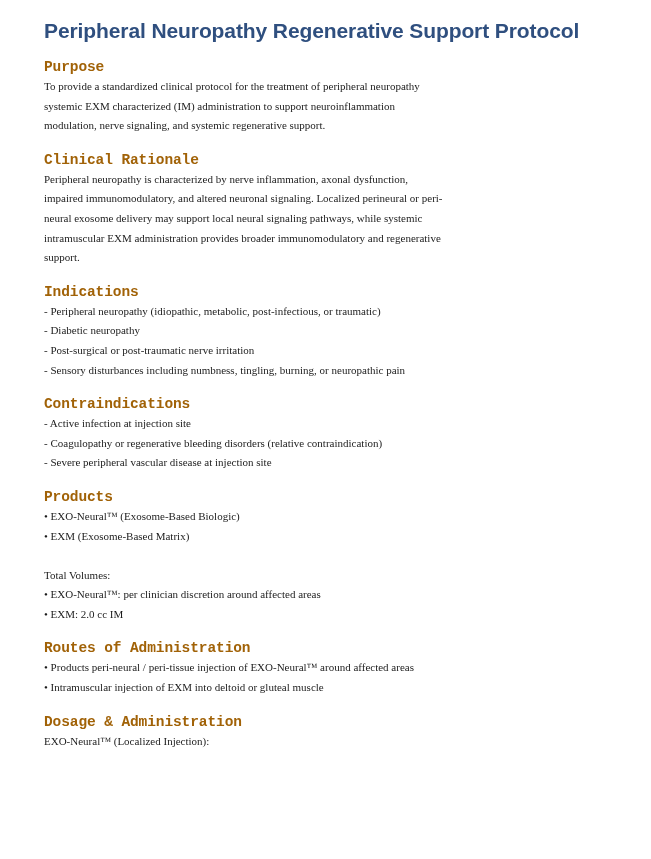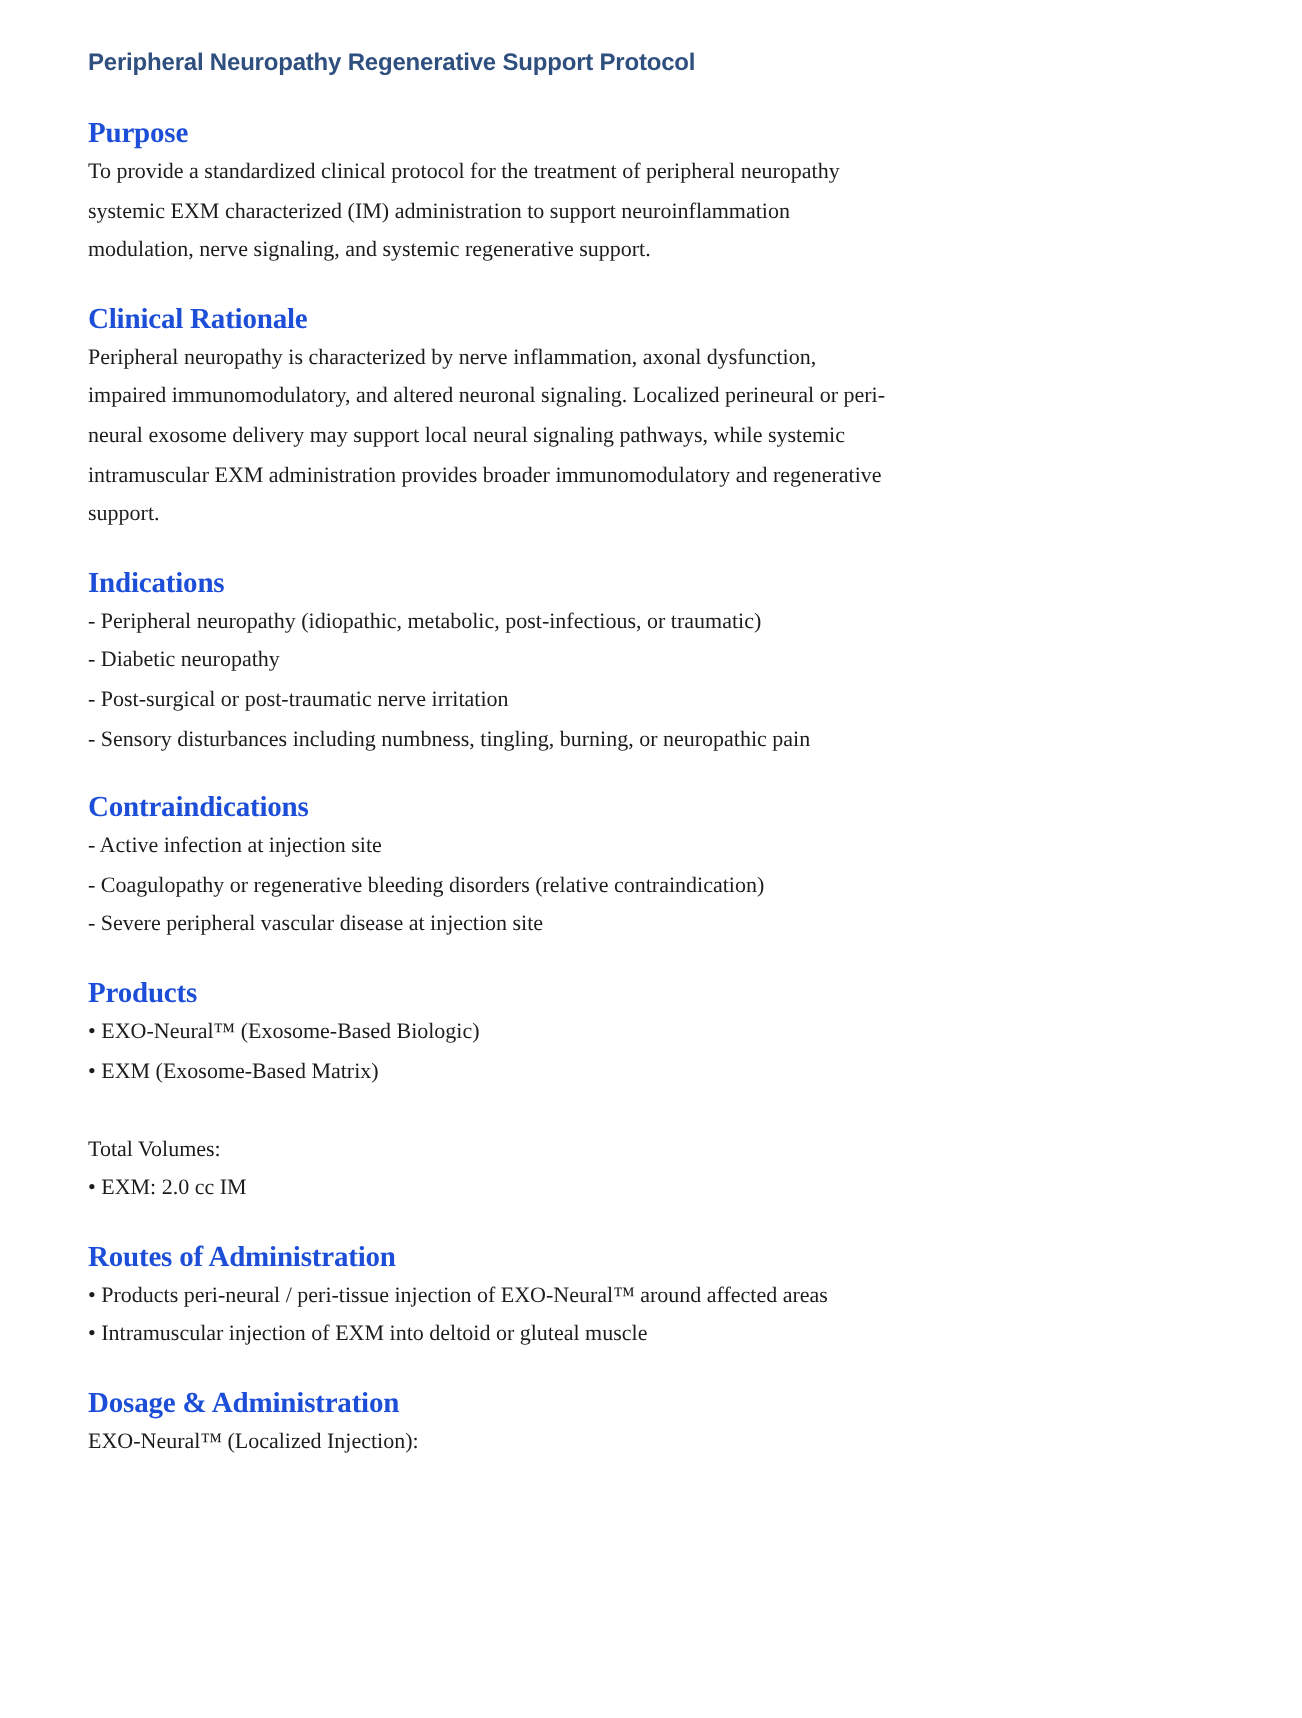--- a/index.html
+++ b/index.html
@@ -1,25 +1,25 @@
 <!DOCTYPE html>
 <html><head>
 <meta charset="utf-8">
 <style>
   html, body { margin: 0; padding: 0; background: #ffffff; }
   body { width: 651px; height: 859px; overflow: hidden; position: relative; }
   .page { position: absolute; left: 44px; top: 20px; width: 580px; }
   .title {
     font-family: "Liberation Sans", "DejaVu Sans", sans-serif;
-    font-weight: bold; font-size: 12px; color: #2f4f7f;
+    font-weight: bold; font-size: 21px; color: #2f4f7f;
     margin: 0 0 15px 0; line-height: 22px; letter-spacing: -0.1px;
   }
   .h {
-    font-family: Liberation Serif, serif;
-    font-weight: bold; font-size: 14.5px; color: #1d4ed8;
+    font-family: Liberation Mono, monospace;
+    font-weight: bold; font-size: 14.5px; color: #a16207;
     margin: 0; line-height: 20px; letter-spacing: -0.1px;
   }
   .p, .li {
     font-family: "Liberation Serif", "DejaVu Serif", serif;
     font-size: 11px; color: #1c1c1c; line-height: 19.6px; margin: 0;
   }
   .section { margin-bottom: 14px; }
   .gap { height: 19.6px; }
 </style>
 </head>
@@ -58,20 +58,21 @@
     <div class="li">- Coagulopathy or regenerative bleeding disorders (relative contraindication)</div>
     <div class="li">- Severe peripheral vascular disease at injection site</div>
   </div>
 
   <div class="section">
     <div class="h">Products</div>
     <div class="li">• EXO-Neural™ (Exosome-Based Biologic)</div>
     <div class="li">• EXM (Exosome-Based Matrix)</div>
     <div class="gap"></div>
     <div class="p">Total Volumes:</div>
+    <div class="li">• EXO-Neural™: per clinician discretion around affected areas</div>
     <div class="li">• EXM: 2.0 cc IM</div>
   </div>
 
   <div class="section">
     <div class="h">Routes of Administration</div>
     <div class="li">• Products peri-neural / peri-tissue injection of EXO-Neural™ around affected areas</div>
     <div class="li">• Intramuscular injection of EXM into deltoid or gluteal muscle</div>
   </div>
 
   <div class="section">

